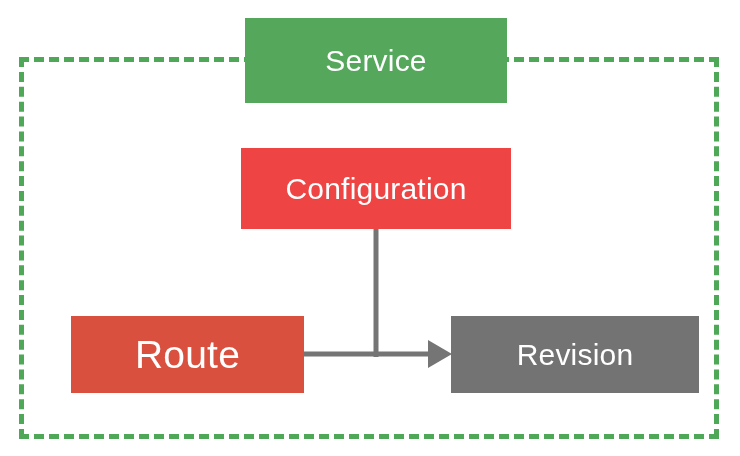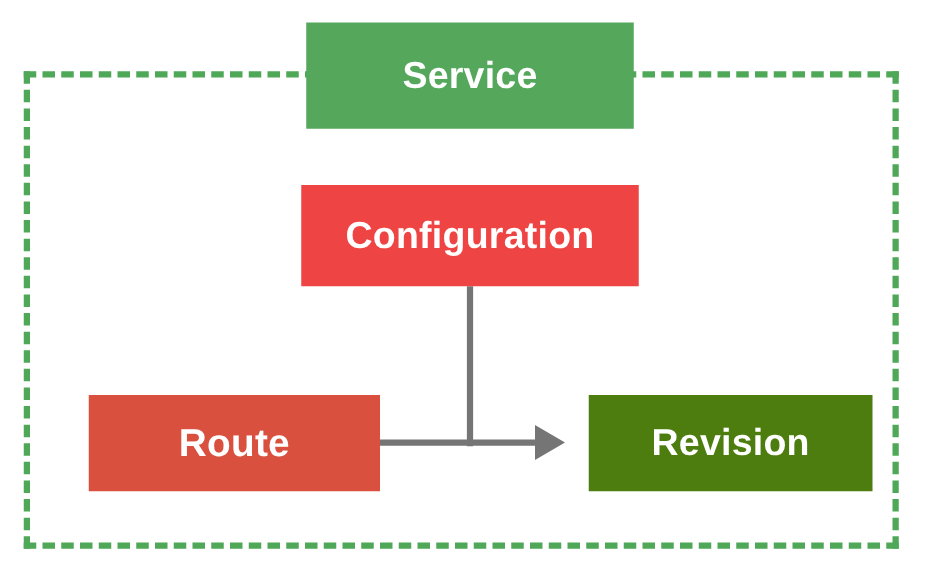--- a/index.html
+++ b/index.html
@@ -28,21 +28,21 @@
     background: transparent;
     z-index: 1;
   }
   .node {
     position: absolute;
     display: flex;
     align-items: center;
     justify-content: center;
     box-sizing: border-box;
     color: #ffffff;
-    font-weight: bold;
+    font-weight: normal;
     letter-spacing: 0.2px;
     z-index: 4;
     text-align: right;
     white-space: nowrap;
   }
   .node-service {
     left: 245px;
     top: 18px;
     width: 262px;
     height: 85px;
@@ -56,30 +56,29 @@
     height: 81px;
     background: #ef4444;
     font-size: 30px;
   }
   .node-route {
     left: 71px;
     top: 316px;
     width: 233px;
     height: 77px;
     background: #d9503f;
-    font-size: 31px;
+    font-size: 39px;
   }
   .node-revision {
     left: 451px;
     top: 316px;
-    width: 227px;
+    width: 248px;
     height: 77px;
-    background: #4d7c0f;
+    background: #737373;
     font-size: 30px;
-    margin-left: 20px;
   }
   .connectors {
     position: absolute;
     left: 0;
     top: 0;
     width: 740px;
     height: 456px;
     z-index: 3;
     pointer-events: none;
   }

